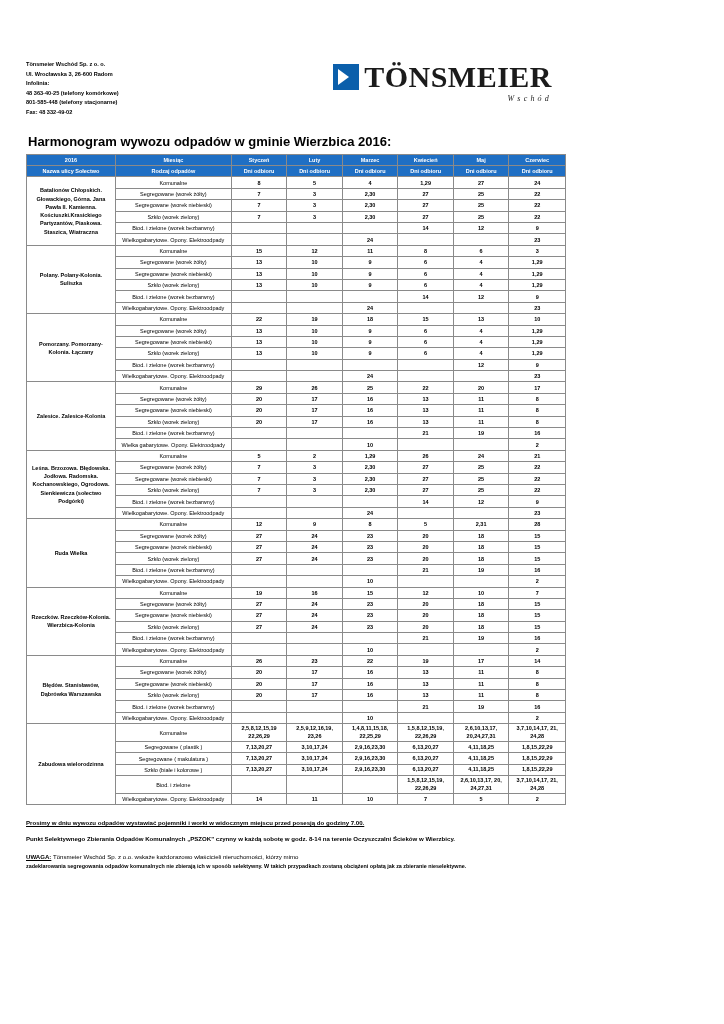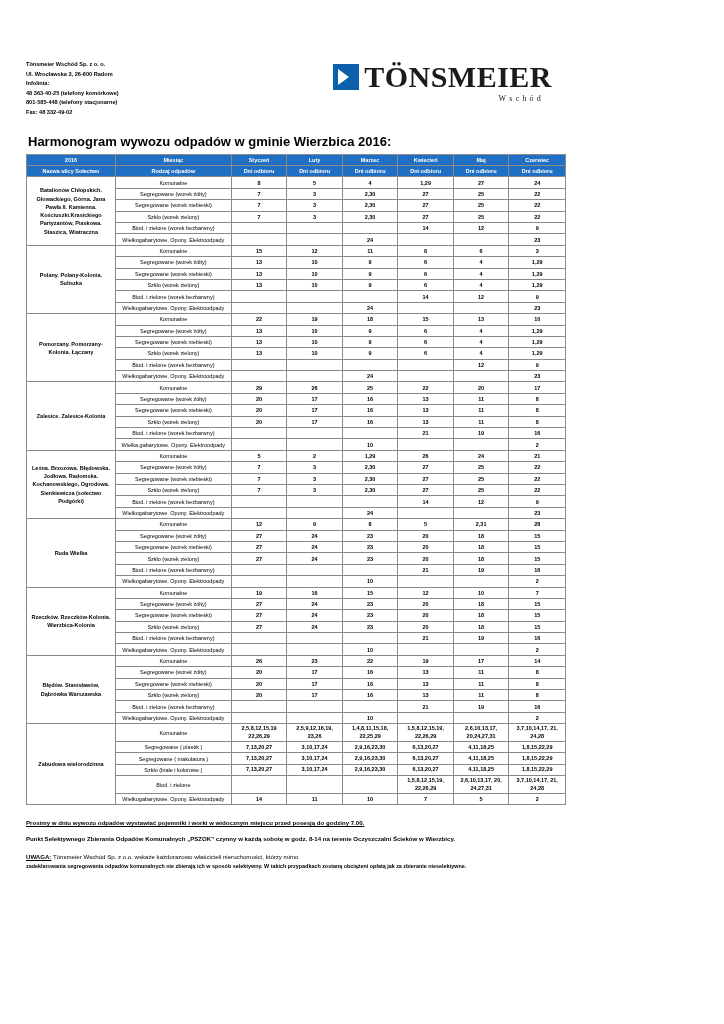--- a/index.html
+++ b/index.html
@@ -68,21 +68,22 @@
     letter-spacing: 0.5px;
     line-height: 1;
     color: #1b1b1b;
   }
   .logo-sub {
     font-family: "Liberation Serif", serif;
     font-size: 8px;
     letter-spacing: 3.2px;
     color: #1b1b1b;
     margin-top: 2px;
-    margin-right: 8px;
+    margin-right: 0;
+    font-style: italic;
   }
   
   .doc-title {
     font-size: 13px;
     font-weight: bold;
     margin: 0 0 5px 2px;
   }
   
   table.schedule {
     border-collapse: collapse;

